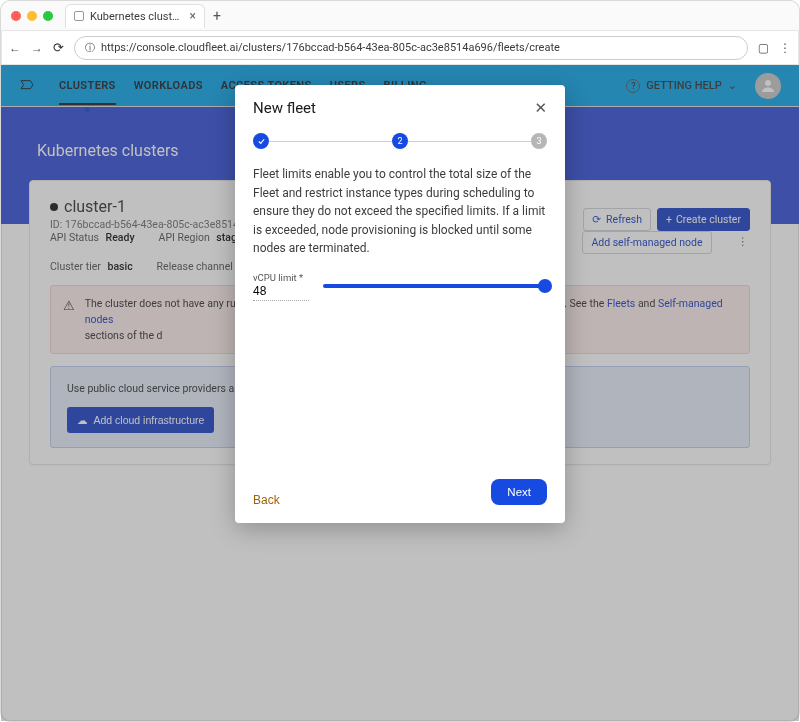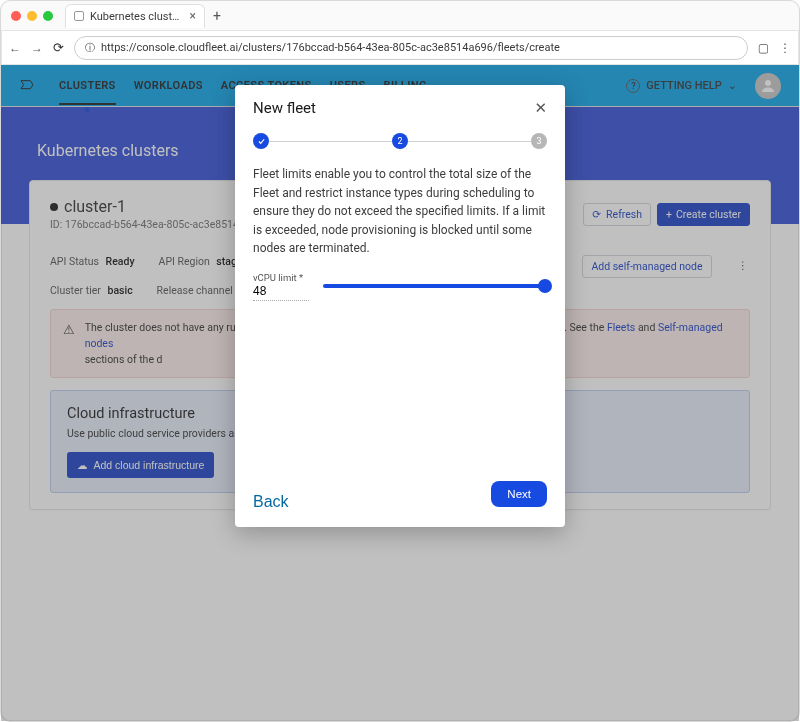--- a/index.html
+++ b/index.html
@@ -36,31 +36,31 @@
   .topnav .help { display:flex; align-items:center; gap:6px; font-weight:500; color:#333; }
   .avatar { width:26px; height:26px; border-radius:50%; background:#c7c7c7; display:flex; align-items:center; justify-content:center; }
   .avatar svg { width:18px; height:18px; fill:#fff; }
 
   
   .band { background:#324fd8; color:#fff; padding:34px 36px 64px; }
   .band h1 { font-size:16px; font-weight:400; }
 
   
   .card { background:#fff; border:1px solid #e6e6e6; border-radius:4px; margin:-44px 28px 0; padding:16px 20px; font-size:11px; color:#333; box-shadow:0 1px 2px rgba(0,0,0,.04); }
-  .card-top { display:flex; align-items:center; }
+  .card-top { display:flex; align-items:flex-end; }
   .card-top .cl-left { flex:1; }
   .cluster-name { font-size:16px; font-weight:400; display:flex; align-items:center; gap:6px; }
   .cluster-name .stat-dot { width:8px; height:8px; border-radius:50%; background:#1a1a1a; }
   .cl-id { color:#6d6d6d; font-size:10.5px; margin-top:2px; }
   .card-top .right-btns { display:flex; align-items:center; gap:6px; }
   .btn-outline { border:1px solid #cfd3da; border-radius:3px; padding:4px 8px; font-size:10.5px; color:#1c43c7; background:#fff; display:flex; align-items:center; gap:5px; }
   .btn-primary-sm { border:1px solid #1c43c7; border-radius:3px; padding:4px 8px; font-size:10.5px; background:#1c43c7; color:#fff; display:flex; align-items:center; gap:4px; }
   .kebab { padding:4px 2px; color:#555; }
 
-  .kv-row { display:flex; gap:24px; margin-top:24px; font-size:10.5px; color:#555; }
+  .kv-row { display:flex; gap:24px; margin-top:0; font-size:10.5px; color:#555; }
   .kv-row .k { color:#555; margin-right:4px; }
   .kv-row .v { color:#111; font-weight:500; }
   .kv-row.second { margin-top:6px; }
 
   .alert { margin-top:12px; background:#fbeceb; border:1px solid #f3d2d0; border-radius:3px; padding:10px 12px; font-size:10.5px; color:#333; display:flex; gap:10px; align-items:flex-start; line-height:1.5; }
   .alert .tri { font-size:13px; color:#333; }
   .alert a { color:#1c43c7; text-decoration:none; }
 
   .infra { margin-top:12px; background:#e6edfb; border:1px solid #bccaf0; border-radius:3px; padding:14px 16px; }
   .infra h3 { font-size:14.5px; font-weight:400; color:#1f1f1f; margin-bottom:4px; }
@@ -91,21 +91,21 @@
   .field-wrap { margin-top:14px; display:flex; align-items:center; gap:14px; }
   .field { display:flex; flex-direction:column; }
   .field label { font-size:9.5px; color:#555; }
   .field input { width:56px; font-size:12px; border:none; border-bottom:1px dotted #aaa; padding:1px 0 2px; color:#000000; outline:none; }
   .slider { position:relative; flex:1; height:18px; display:flex; align-items:center; }
   .slider .track { height:4px; width:100%; background:#174ae0; border-radius:3px; }
   .slider .thumb { position:absolute; right:0; top:50%; transform:translate(5px,-50%); width:14px; height:14px; border-radius:50%; background:#174ae0; }
 
   .modal-spacer { height:170px; }
   .modal-actions { display:flex; align-items:center; margin-top:6px; }
-  .modal-actions .back { color:#0369a1; font-size:16px; background:none; border:none;margin-top:16px; }
+  .modal-actions .back { color:#a16207; font-size:12px; background:none; border:none;margin-top:16px; }
   .modal-actions .sp { flex:1; }
   .modal-actions .next { background:#174ae0; color:#fff; border:none; border-radius:8px; padding:7px 16px; font-size:11.5px; }
 </style>
 </head>
 <body>
 
 <div class="browser-window">
 
   <div class="titlebar">
     <div class="traffic">
@@ -204,21 +204,20 @@
             <span style="display:inline-block;width:300px"></span>
             <span>node. See the </span>
             <a href="#">Fleets</a>
             <span> and </span>
             <a href="#">Self-managed nodes</a><br>
             <span> sections of the d</span>
           </div>
         </div>
 
         <div class="infra">
-          <h3>Cloud infrastructure</h3>
           <p>Use public cloud service providers and manage the compute nodes fo cluster</p>
           <button class="btn-infra">
             <span>☁</span>
             <span>Add cloud infrastructure</span>
           </button>
         </div>
       </div>
 
     </div>
 

